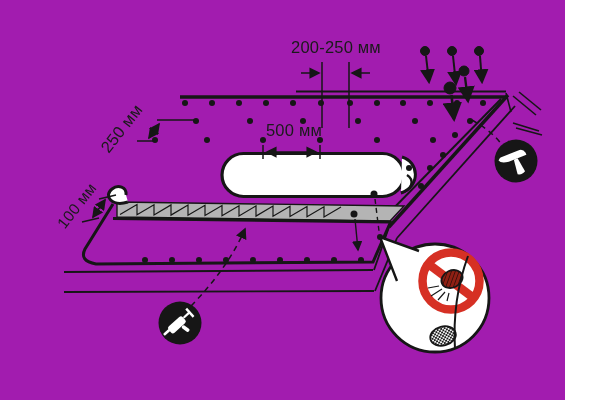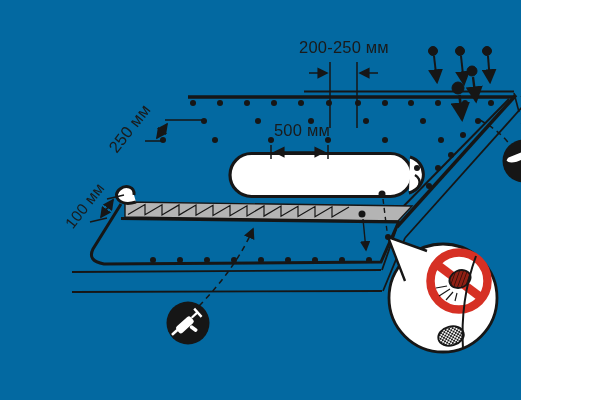--- a/index.html
+++ b/index.html
@@ -1,17 +1,17 @@
 <!DOCTYPE html>
 <html><head>
 <meta charset="utf-8">
 <style>
   html,body{margin:0;padding:0;background:#ffffff;}
-  .stage{position:relative;width:513px;height:400px;background:#0369a1;overflow:hidden;
-         font-family:"Liberation Sans", sans-serif;padding-left:8px;}
+  .stage{position:relative;width:565px;height:400px;background:#a21caf;overflow:hidden;
+         font-family:"Liberation Sans", sans-serif;}
   svg{display:block;}
   text{fill:#1a1a1a;font-family:"Liberation Sans", sans-serif;font-weight:500;}
   .lbl{font-size:16.5px;letter-spacing:.2px;}
   .lbl-sm{font-size:15.5px;letter-spacing:.2px;}
   .ink{stroke:#161616;}
   .dotg circle{fill:#161616;}
 </style>
 </head>
 <body>
 

